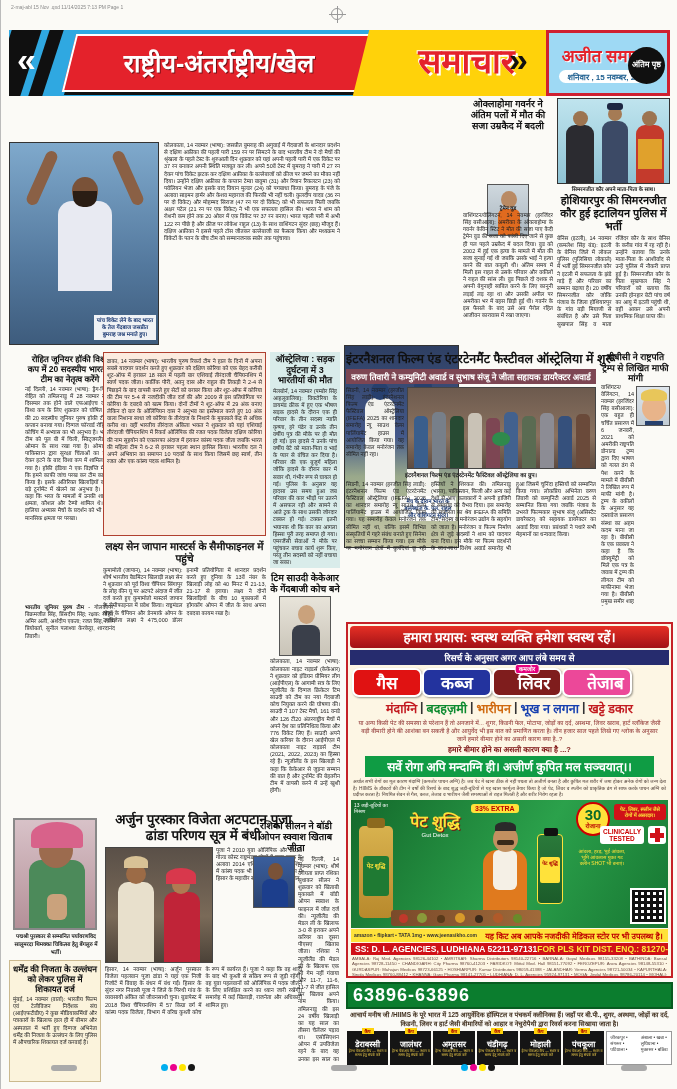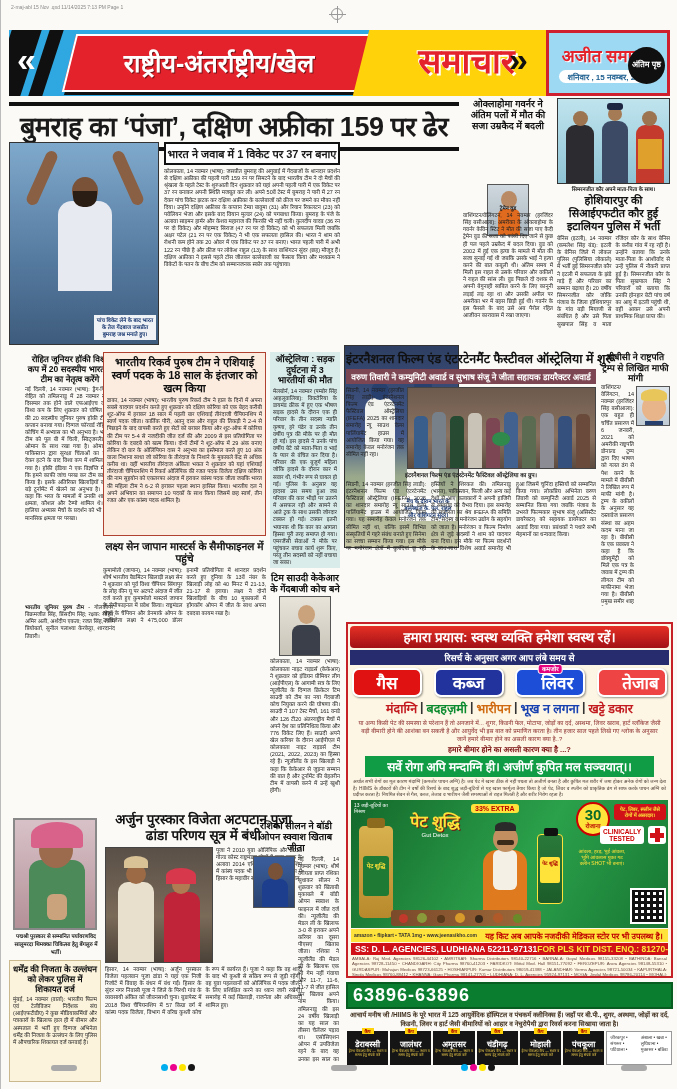--- a/index.html
+++ b/index.html
@@ -45,24 +45,24 @@
   .col-head{font-weight:bold;text-align:center;line-height:1.18;color:#111;}
   .maroon-bar{background:#7d4653;color:#fff;font-weight:bold;font-size:8.5px;text-align:center;padding:2px 0;}
   .photo-cap{font-size:6px;font-weight:bold;text-align:center;color:#222;}
   .boxed{border:1.5px solid #b04030;background:#fcebdf;padding:3px;}
   .tealbox{background:#d9ecea;padding:2px 3px;}
   
   .ad{top:622px;left:345px;width:327px;height:356px;border:2.5px solid #c52127;background:#fdf6e4;overflow:hidden;}
   .ad-header{background:linear-gradient(#e63025,#a21116);color:#fff;font-weight:bold;font-size:13.5px;
     text-align:center;padding:2px 0;border-radius:4px;margin:2px;}
   .ad-sub{background:#262c6e;color:#fff;font-size:9px;font-weight:bold;text-align:center;padding:1px 0;margin:0 2px;}
-  .pills{display:flex;justify-content:space-between;padding:3px 4px 1px 4px;}
+  .pills{display:flex;padding:3px 4px 1px 4px;}
   .pill{position:relative;color:#fff;font-size:17px;font-weight:bold;text-align:center;border:2px solid #fff;
     border-radius:7px;padding:1px 6px;min-width:70px;box-shadow:1px 1px 2px #0006;}
-  .p-red{background:#e01212;} .p-blue{background:#23339e;} .p-mag{background:#1d4ed8;padding-left:20px;} .p-blk{background:#ef4444;padding-left:23px;}
+  .p-red{background:#e01212;} .p-blue{background:#23339e;} .p-mag{background:#7f1d1d;padding-left:20px;} .p-blk{background:#ec4899;padding-left:23px;}
   .liver-tag{position:absolute;top:-6px;left:50%;transform:translateX(-50%);background:#e5007e;border:1px solid #fff;
     color:#fff;font-size:6px;font-weight:bold;padding:0 3px;border-radius:3px;white-space:nowrap;}
   .symptoms{display:flex;justify-content:center;gap:3px;font-size:12.5px;font-weight:bold;padding:2px 0;}
   .symptoms .sep{color:#333;}
   .s0{color:#c21a1f;} .s1{color:#0c8a2e;} .s2{color:#d06a10;} .s3{color:#1740b0;} .s4{color:#c21a1f;}
   .ad-para{font-size:6px;line-height:1.35;color:#8a2b2b;text-align:center;padding:0 8px;}
   .q-line{font-size:7.5px;font-weight:bold;text-align:center;color:#7c1212;padding:1px 0;}
   .sanskrit{background:#0f9c44;color:#fff;font-weight:bold;font-size:12px;text-align:center;padding:2px 0;margin:1px 17px;}
   .ad-para2{font-size:4.8px;line-height:1.3;color:#4a3a33;text-align:justify;padding:1px 5px;}
   .product{position:relative;height:128px;margin:1px 3px;background:linear-gradient(120deg,#14692b,#2ba14b 55%,#177632);overflow:hidden;}
@@ -113,35 +113,31 @@
     <div class="chev chevR" style="left:556px;width:18px;"></div>
     <div class="chev chevR" style="left:582px;width:10px;"></div>
     <span class="white-chev" style="left:500px;color:#101010;">»</span>
   </div>
   <div class="abs mast-right">
     <div class="paper-name">अजीत समाचार</div>
     <div class="date-pill">शनिवार , 15 नवम्बर, 2025</div>
     <div class="edition-badge">अंतिम पृष्ठ</div>
   </div>
 
-  <div class="abs" style="top:102px;left:8px;width:450px;">
-    <div class="lead-head">बुमराह का ‘पंजा’, दक्षिण अफ्रीका 159 पर ढेर</div>
-  </div>
 
   <div class="abs photo" style="top:142px;left:8px;width:150px;height:203px;border:1px solid #333;background:linear-gradient(#7fa9cc,#54799e 60%,#3e5c7d);">
     <div class="abs" style="left:48px;top:58px;width:54px;height:90px;background:#e8eaf2;border-radius:14px 14px 0 0;"></div>
     <div class="abs" style="left:62px;top:34px;width:26px;height:28px;background:#7a5238;border-radius:50%;"></div>
     <div class="abs" style="left:63px;top:48px;width:24px;height:16px;background:#2a1d14;border-radius:0 0 10px 10px;"></div>
     <div class="abs" style="left:26px;top:6px;width:12px;height:58px;background:#8a6045;transform:rotate(24deg);border-radius:6px;"></div>
     <div class="abs" style="left:112px;top:6px;width:12px;height:58px;background:#8a6045;transform:rotate(-24deg);border-radius:6px;"></div>
     <div class="cap-overlay" style="right:2px;bottom:4px;width:62px;">पांच विकेट लेने के बाद भारत के तेज गेंदबाज जसप्रीत बुमराह जश्न मनाते हुए।</div>
   </div>
 
   <div class="abs" style="top:142px;left:163px;width:176px;height:203px;">
-    <div class="subhead-box">भारत ने जवाब में 1 विकेट पर 37 रन बनाए</div>
     <div class="body-sm" style="height:172px;">कोलकाता, 14 नवम्बर (भाषा): जसप्रीत बुमराह की अगुवाई में गेंदबाजों के शानदार प्रदर्शन से दक्षिण अफ्रीका की पहली पारी 159 रन पर सिमटने के बाद भारतीय टीम ने दो मैचों की श्रृंखला के पहले टेस्ट के शुरुआती दिन शुक्रवार को यहां अपनी पहली पारी में एक विकेट पर 37 रन बनाकर अपनी स्थिति मजबूत कर ली। अपने 50वें टेस्ट में बुमराह ने पारी में 27 रन देकर पांच विकेट झटक कर दक्षिण अफ्रीका के बल्लेबाजों को क्रीज पर जमने का मौका नहीं दिया। उन्होंने दक्षिण अफ्रीका के कप्तान टेम्बा बावुमा (31) और रियान रिकलटन (23) को पवेलियन भेजा और इसके बाद वियान मुल्डर (24) को पगबाधा किया। बुमराह के पंजे के अलावा साइमन हार्मर और केशव महाराज की फिरकी भी नहीं चली। कुलदीप यादव (36 रन पर दो विकेट) और मोहम्मद सिराज (47 रन पर दो विकेट) को भी सफलता मिली जबकि अक्षर पटेल (21 रन पर एक विकेट) ने भी एक सफलता हासिल की। भारत ने शाम को रोशनी कम होने तक 20 ओवर में एक विकेट पर 37 रन बनाए। भारत पहली पारी में अभी 122 रन पीछे है और क्रीज पर लोकेश राहुल (13) के साथ वाशिंगटन सुंदर (छह) मौजूद हैं। दक्षिण अफ्रीका ने इससे पहले टॉस जीतकर बल्लेबाजी का फैसला किया और मध्यक्रम ने विकेटों के पतन के बीच टीम को सम्मानजनक स्कोर तक पहुंचाया।</div>
   </div>
 
   <div class="abs photo" style="top:142px;left:343px;width:115px;height:203px;border:1px solid #333;background:linear-gradient(#2e3f63 0%,#44598a 45%,#9aa98b 65%,#c9c9a8);">
     <div class="abs" style="left:20px;top:52px;width:30px;height:118px;background:#f2f2ee;border-radius:10px 10px 0 0;"></div>
     <div class="abs" style="left:26px;top:36px;width:18px;height:18px;background:#27406e;border-radius:50%;"></div>
     <div class="abs" style="left:62px;top:48px;width:32px;height:122px;background:#f6f6f0;border-radius:10px 10px 0 0;"></div>
     <div class="abs" style="left:69px;top:32px;width:18px;height:18px;background:#27406e;border-radius:50%;"></div>
     <div class="cap-overlay" style="right:2px;bottom:26px;width:56px;">मैच के दौरान भारत के बल्लेबाज के. एल. राहुल और वाशिंगटन सुंदर।</div>
   </div>
@@ -161,32 +157,31 @@
       <div class="abs" style="left:8px;top:26px;width:28px;height:60px;background:#2b2b30;border-radius:9px 9px 0 0;"></div>
       <div class="abs" style="left:15px;top:12px;width:15px;height:15px;background:#9c7450;border-radius:50%;"></div>
       <div class="abs" style="left:44px;top:22px;width:26px;height:64px;background:#3c4a66;border-radius:9px 9px 0 0;"></div>
       <div class="abs" style="left:50px;top:8px;width:14px;height:14px;background:#a57b55;border-radius:50%;"></div>
       <div class="abs" style="left:49px;top:4px;width:16px;height:7px;background:#1d2742;border-radius:3px;"></div>
       <div class="abs" style="left:78px;top:26px;width:28px;height:60px;background:#c43a2c;border-radius:9px 9px 0 0;"></div>
       <div class="abs" style="left:84px;top:12px;width:15px;height:15px;background:#9c7450;border-radius:50%;"></div>
       <div class="abs" style="left:80px;top:40px;width:24px;height:30px;background:#e0a12c;"></div>
     </div>
     <div class="photo-cap" style="font-size:5.5px;margin:1px 0;">सिमरनजीत कौर अपने माता-पिता के साथ।</div>
-    <div class="col-head" style="font-size:11px;margin:1px 0 2px 0;">होशियारपुर की सिआईएफटीत कौर हुई इटालियन पुलिस में भर्ती</div>
+    <div class="col-head" style="font-size:11px;margin:1px 0 2px 0;">होशियारपुर की सिमरनजीत कौर हुई इटालियन पुलिस में भर्ती</div>
     <div class="body-sm cols2" style="height:118px;">बेनिस (इटली), 14 नवम्बर (कमलेश सिंह बंड): इटली के बेनिस जिले में लोकल पुलिस (पुलिसिया लोकाले) में भर्ती हुई सिमरनजीत कौर ने इटली में सफलता के झंडे गाड़े हैं और परिवार का सम्मान बढ़ाया है। 20 वर्षीय सिमरनजीत कौर जोकि पंजाब के जिला होशियारपुर के गांव बड़ी मियाणी से संबंधित है और उसे पिता सुखपाल सिंह व माता रजिंदर कौर के साथ बेनिस के करीब गांव में रह रही है। उन्होंने बताया कि उनके माता-पिता के आशीर्वाद से उन्हें पुलिस में नौकरी प्राप्त हुई है। सिमरनजीत कौर के पिता सुखपाल सिंह ने परिवारों को बताया कि उनकी होनहार बेटी पांच वर्ष का आयु में इटली पहुंची थी, वहीं आकर उसे अपनी प्राथमिक शिक्षा प्राप्त की।</div>
   </div>
 
   <div class="abs" style="top:354px;left:24px;width:90px;height:292px;">
     <div class="col-head" style="font-size:8.5px;">रोहित जूनियर हॉकी विश्व कप में 20 सदस्यीय भारतीय टीम का नेतृत्व करेंगे</div>
     <div class="body-sm" style="height:218px;margin-top:2px;">नई दिल्ली, 14 नवम्बर (भाषा): ड्रैग-फ्लिकर रोहित को तमिलनाडु में 28 नवम्बर से 10 दिसम्बर तक होने वाले एफआईएच जूनियर विश्व कप के लिए शुक्रवार को घोषित भारत की 20 सदस्यीय जूनियर पुरुष हॉकी टीम का कप्तान बनाया गया। दिग्गज फॉरवर्ड रोहित को कोचिंग में अभ्यास का भी अनुभव है। भारतीय टीम को पूल बी में चिली, स्विट्जरलैंड और ओमान के साथ रखा गया है। ओमान को पाकिस्तान द्वारा सुरक्षा चिंताओं का हवाला देकर हटने के बाद विश्व कप में शामिल किया गया है। हॉकी इंडिया ने एक विज्ञप्ति में कहा कि हमने काफी जांच परख कर टीम का चयन किया है। इसके अतिरिक्त खिलाड़ियों को इस बड़े टूर्नामेंट में खेलने का अनुभव है। उन्होंने कहा कि भरत के मामलों में उनकी शारीरिक क्षमता, कौशल और टैम्पो शामिल थे। हमने हालिया अभ्यास मैचों के प्रदर्शन को भी उनकी मानसिक क्षमता पर परखा।</div>
     <div class="body-sm" style="height:40px;"><span class="b">भारतीय जूनियर पुरुष टीम -</span> <span>गोलकीपर: बिक्रमजीत सिंह, प्रिंसदीप सिंह; रक्षक: रोहित, अमिर अली, अर्शदीप एकता; रजत सिंह, तलेम प्रियोबर्ता, सुनील पलाश्या केरकेट्टा, शारदानंद तिवारी।</span></div>
   </div>
 
   <div class="abs boxed" style="top:352px;left:102px;width:163px;height:184px;">
-    <div class="col-head" style="font-size:11px;">भारतीय रिकर्व पुरुष टीम ने एशियाई स्वर्ण पदक के 18 साल के इंतजार को खत्म किया</div>
     <div class="body-sm" style="height:148px;margin-top:2px;">ढाका, 14 नवम्बर (भाषा): भारतीय पुरुष रिकर्व टीम ने हाल के दिनों में अपना सबसे यादगार प्रदर्शन करते हुए शुक्रवार को दक्षिण कोरिया को एक बेहद करीबी शूट-ऑफ में हराकर 18 साल में पहली बार एशियाई तीरंदाजी चैंपियनशिप में स्वर्ण पदक जीता। कार्तिक पौरी, अतनु दास और राहुल की तिकड़ी ने 2-4 से पिछड़ने के बाद वापसी करते हुए सेटों को बराबर किया और शूट-ऑफ में कोरिया की टीम पर 5-4 से नजदीकी जीत दर्ज की और 2009 से इस प्रतियोगिता पर कोरिया के दबदबे को खत्म किया। दोनों टीमों ने शूट-ऑफ में 29 अंक बनाए लेकिन दो बार के ओलिंपियन दास ने अनुभव का इस्तेमाल करते हुए 10 अंक वाला निशाना साधा जो कोरिया के तीरंदाज के निशाने के मुकाबले केंद्र से अधिक करीब था। वहीं भारतीय तीरंदाज अंकिता भकत ने शुक्रवार को यहां एशियाई तीरंदाजी चैंपियनशिप में रिकर्व ओलिंपिक की रजत पदक विजेता दक्षिण कोरिया की नाम सुहयोन को एकतरफा अंदाज में हराकर कांस्य पदक जीता जबकि भारत की महिला टीम ने 6-2 से हराकर पहला स्थान हासिल किया। भारतीय दल ने अपने अभियान का समापन 10 पदकों के साथ किया जिसमें छह स्वर्ण, तीन रजत और एक कांस्य पदक शामिल है।</div>
   </div>
   <div class="abs" style="top:540px;left:102px;width:163px;height:92px;">
     <div class="col-head" style="font-size:10.5px;">लक्ष्य सेन जापान मास्टर्स के सैमीफाइनल में पहुंचे</div>
     <div class="body-sm cols2" style="height:72px;margin-top:2px;">कुमामोतो (जापान), 14 नवम्बर (भाषा): शीर्ष भारतीय बैडमिंटन खिलाड़ी लक्ष्य सेन ने शुक्रवार को पूर्व विश्व चैंपियन सिंगापुर के लोह कीन यू पर अटपटे अंदाज में जीत दर्ज करते हुए कुमामोतो मास्टर्स जापान के सेमीफाइनल में प्रवेश किया। राष्ट्रमंडल खेलों के चैंपियन और डेनमार्क ओपन के उपविजेता लक्ष्य ने 475,000 डॉलर इनामी प्रतियोगिता में शानदार प्रदर्शन करते हुए दुनिया के 13वें नंबर के खिलाड़ी लोह को 40 मिनट में 21-13, 21-17 से हराया। लक्ष्य ने दोनों खिलाड़ियों के बीच 10 मुकाबलों में हॉंगकॉंग ओपन में जीत के साथ अपना दबदबा कायम रखा है।</div>
   </div>
 
   <div class="abs tealbox" style="top:352px;left:269px;width:70px;height:216px;">
     <div class="col-head" style="font-size:9px;">ऑस्ट्रेलिया : सड़क दुर्घटना में 3 भारतीयों की मौत</div>
     <div class="body-sm" style="height:180px;margin-top:2px;">मेलबोर्न, 14 नवम्बर (पम्बोर सिंह आहलूवालिया): विक्टोरिया के डायमंड क्रीक में हुए एक भीषण सड़क हादसे के दौरान एक ही परिवार के तीन सदस्य न्याति कृष्णा, हरे पंढेर व उनके तीन वर्षीय पुत्र की मौके पर ही मौत हो गई। इस हादसे ने उनके पांच वर्षीय बेटे को माता-पिता व भाई के प्यार से वंचित कर दिया है। परिवार की एक बुजुर्ग महिला जोकि हादसे के दौरान कार में सवार थी, गंभीर रूप से घायल हो गई। पुलिस के अनुसार यह हादसा उस समय हुआ जब परिवार की कार भीड़ों पर उतरने में असफल रही और सामने से आते ट्रक के साथ उसकी जोरदार टक्कर हो गई। टक्कर इतनी भयानक थी कि कार का आगला हिस्सा पूरी तरह समाप्त हो गया। एमरजैंसी सेवाओं ने मौके पर पहुंचकर बचाव कार्य शुरू किए, परंतु तीन सदस्यों को नहीं बचाया जा सका।</div>

